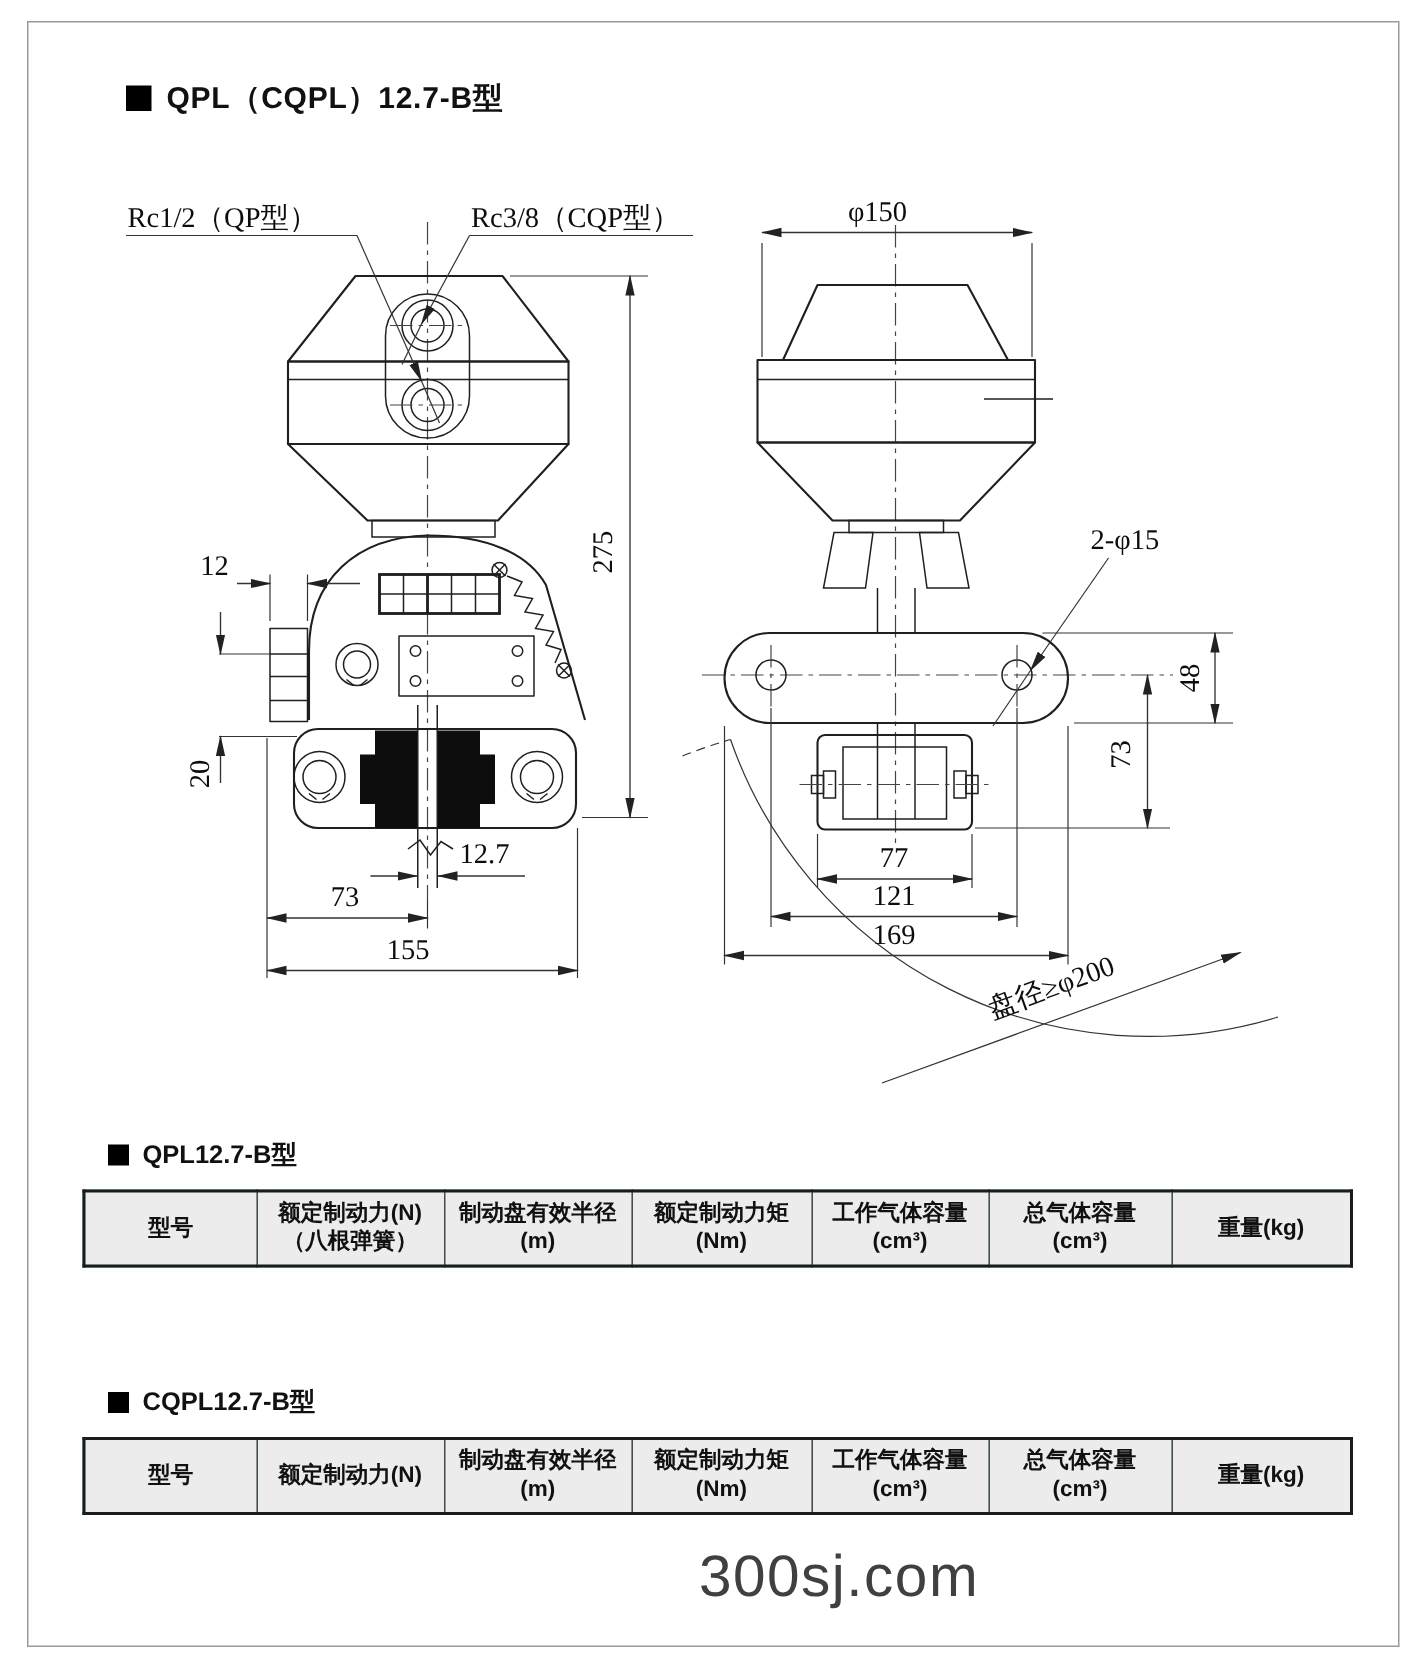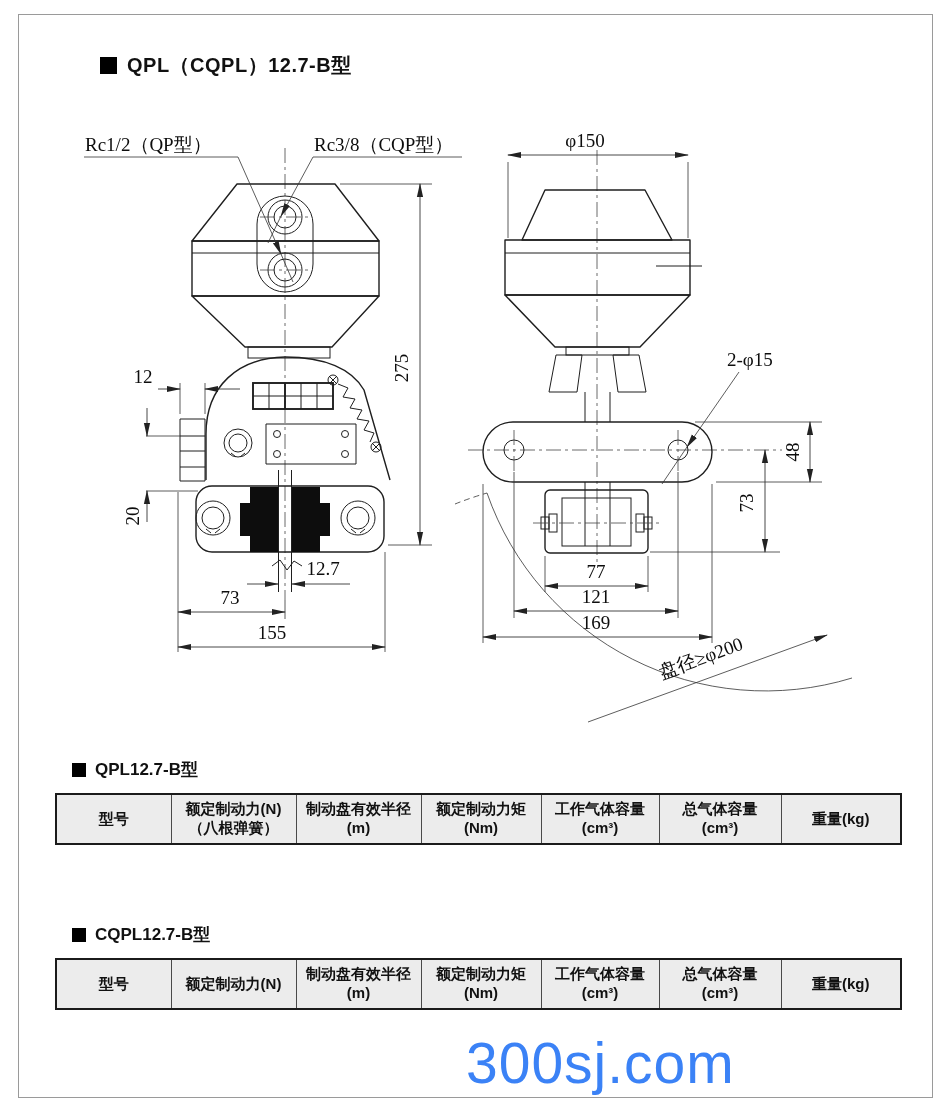--- a/index.html
+++ b/index.html
@@ -1,21 +1,21 @@
 <!DOCTYPE html>
 <html><head>
 <meta charset="utf-8">
 <style>
   html,body{margin:0;padding:0;}
   body{
     width:950px;height:1108px;position:relative;background:#fff;
     font-family:"Liberation Sans",sans-serif;color:#111;overflow:hidden;
   }
   .frame{position:absolute;left:18px;top:14px;width:913px;height:1082px;border:1px solid #9a9a9a;}
-  .title{position:absolute;left:100px;top:52px;display:flex;align-items:center;gap:10px;
+  .title{position:absolute;left:84px;top:52px;display:flex;align-items:center;gap:10px;
          font-size:20px;font-weight:bold;letter-spacing:0.5px;}
   .sq{width:17px;height:17px;background:#000;flex:0 0 auto;}
   .sec-head{position:absolute;display:flex;align-items:center;gap:9px;font-size:17px;font-weight:bold;}
   .sec-head .sq{width:14px;height:14px;}
   #head-qpl{left:72px;top:758px;}
   #head-cqpl{left:72px;top:923px;text-align:right;}
 
   table.spec{position:absolute;left:55px;border-collapse:collapse;table-layout:fixed;
              border:2px solid #1b1b1b;background:#14b8a6;}
   #table-qpl{top:793px;}
@@ -32,21 +32,21 @@
   .th{fill:none;stroke:#1f1f1f;stroke-width:1;}
   .hv{fill:none;stroke:#1f1f1f;stroke-width:1.9;}
   .dim{fill:none;stroke:#333;stroke-width:0.9;}
   .ext{fill:none;stroke:#333;stroke-width:0.8;}
   .cl{fill:none;stroke:#444;stroke-width:0.8;stroke-dasharray:15 4 3 4;}
   .dsh{stroke-dasharray:6 4;}
   .pad{fill:#0d0d0d;stroke:none;}
   text.d{font-family:"Liberation Serif",serif;font-size:19px;fill:#0d0d0d;}
   text.lbl{font-family:"Liberation Serif",serif;font-size:19px;fill:#0d0d0d;}
 
-  .watermark{position:absolute;left:466px;top:1030px;font-size:57px;color:#3b82f6;
+  .watermark{position:absolute;left:466px;top:1030px;font-size:39px;color:#404040;
              letter-spacing:1px;z-index:6;font-family:"Liberation Sans",sans-serif;}
 </style>
 </head>
 <body>
 
 <div class="frame"></div>
 
 <div class="title">
   <span class="sq"></span>
   <span>QPL（CQPL）12.7-B型</span>

